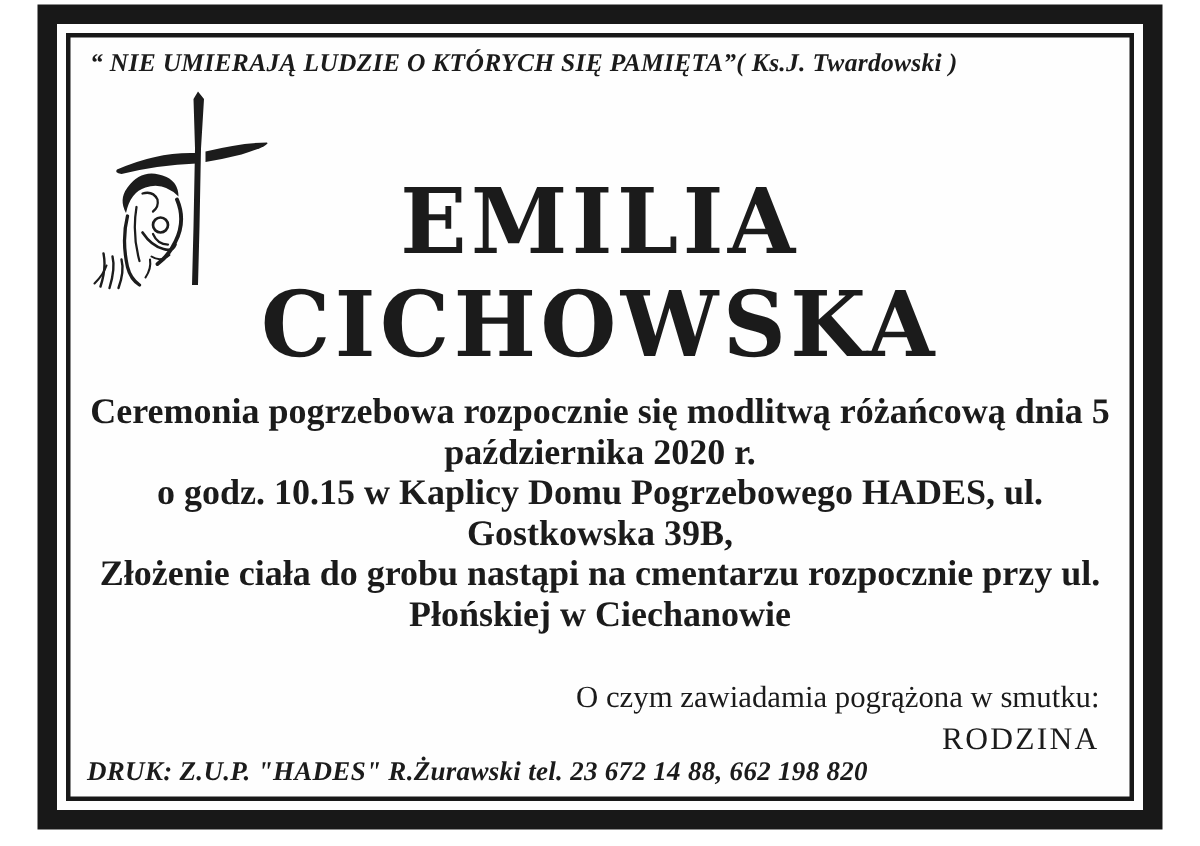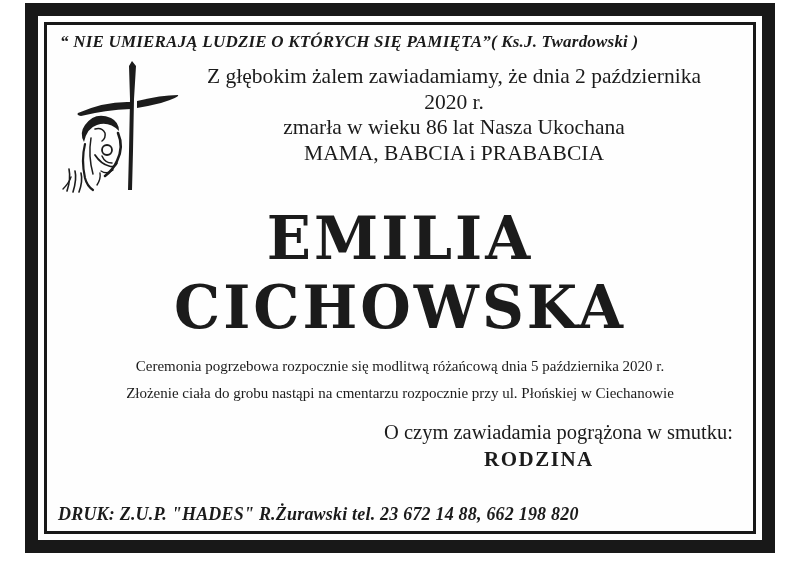--- a/index.html
+++ b/index.html
@@ -35,28 +35,28 @@
   .announcement{
     flex:1;text-align:center;font-size:21.5px;line-height:25.5px;
     padding:9px 34px 0 0;
   }
   .deceased-name{
     text-align:center;font-family:"DejaVu Serif", serif;font-weight:bold;
     font-size:58px;line-height:66px;letter-spacing:3px;margin-top:2px;
     transform:scaleY(1.04);
   }
   .ceremony{
-    text-align:center;font-size:15px;line-height:27px;margin-top:14px;
+    text-align:center;font-size:24px;line-height:27px;margin-top:14px;font-weight:bold;
   }
   .closing{
-    margin-left:auto;width:max-content;text-align:left;
-    font-size:20.5px;line-height:24px;margin-top:13px;padding-right:12px;
+    margin-left:auto;width:max-content;text-align:right;
+    font-size:20.5px;line-height:24px;margin-top:29px;padding-right:12px;
   }
   .closing .family{
-    font-weight:bold;font-size:21px;letter-spacing:1.5px;
+    font-weight:normal;font-size:21px;letter-spacing:1.5px;
     margin-top:3px;padding-left:100px;
   }
   .footer{
     margin-top:auto;font-weight:bold;font-style:italic;
     font-size:18px;letter-spacing:0.2px;padding:0 0 1px 3px;white-space:nowrap;
   }
 </style>
 </head>
 <body>
 
@@ -86,34 +86,30 @@
               <path stroke-width="1.3" d="M44,114 Q50,118 56,113"></path>
               <path stroke-width="1.6" d="M10,134 Q14,122 12,112"></path>
               <path stroke-width="1.6" d="M16,135 Q20,122 18,114"></path>
               <path stroke-width="1.6" d="M22,135 Q26,124 24,116"></path>
               <path stroke-width="1.4" d="M6,132 Q12,126 14,120"></path>
               <path stroke-width="1.4" d="M40,128 Q44,122 43,116"></path>
             </g>
           </svg>
         </div>
 
-        <div class="announcement">
-          <div>Z głębokim żalem zawiadamiamy, że dnia 2 października 2020 r.</div>
-          <div>zmarła w wieku 86 lat Nasza Ukochana</div>
-          <div>MAMA, BABCIA i PRABABCIA</div>
-        </div>
       </div>
 
       <div class="deceased-name">
         <div>EMILIA</div>
         <div>CICHOWSKA</div>
       </div>
 
       <div class="ceremony">
         <div>Ceremonia pogrzebowa rozpocznie się modlitwą różańcową dnia 5 października 2020 r.</div>
+        <div>o godz. 10.15 w Kaplicy Domu Pogrzebowego HADES, ul. Gostkowska 39B,</div>
         <div>Złożenie ciała do grobu nastąpi na cmentarzu rozpocznie przy ul. Płońskiej w Ciechanowie</div>
       </div>
 
       <div class="closing">
         <div>O czym zawiadamia pogrążona w smutku:</div>
         <div class="family">RODZINA</div>
       </div>
 
       <div class="footer">DRUK: Z.U.P. "HADES"  R.Żurawski tel. 23 672 14 88, 662 198 820</div>
 

